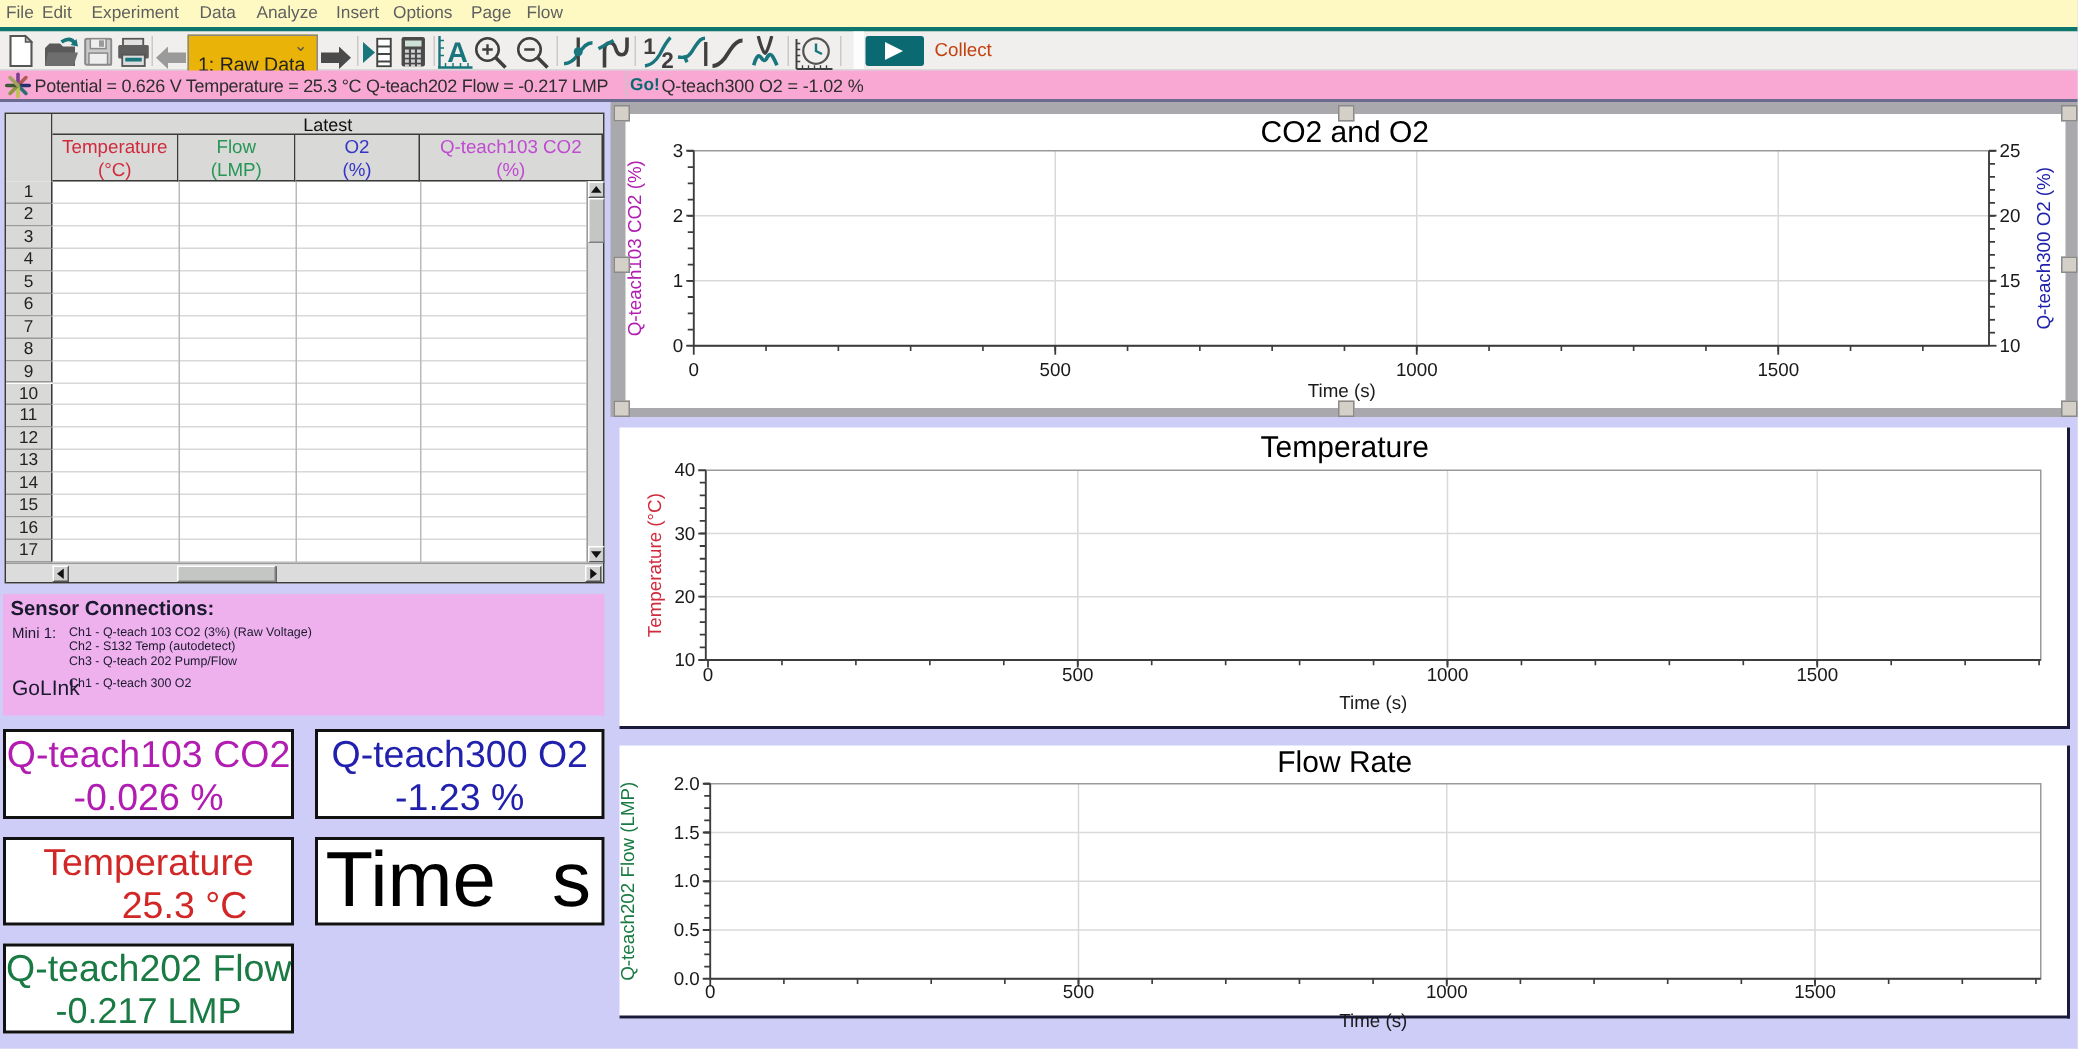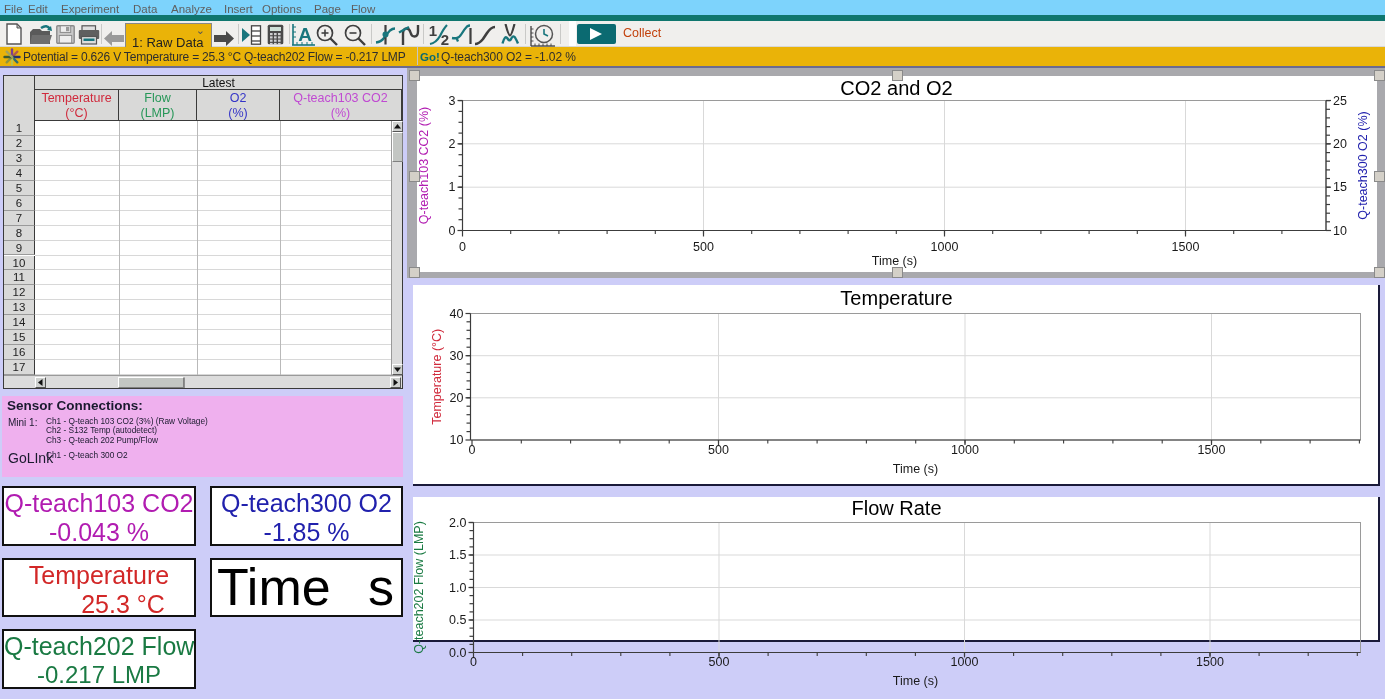--- a/index.html
+++ b/index.html
@@ -1,25 +1,25 @@
 <!DOCTYPE html>
 <html><head>
 <meta charset="utf-8">
 <style>
 * { margin:0; padding:0; box-sizing:border-box; }
 html,body { width:1385px; height:699px; overflow:hidden; font-family:"Liberation Sans", sans-serif; }
 #win { position:absolute; left:0; top:0; width:1385px; height:699px; background:#cdcdf8; }
 .abs { position:absolute; }
 
 
-#menubar { left:0; top:0; width:1385px; height:21px; background:#7dd3fc; border-bottom:6px solid #0f766e; color:#5f5f5f; font-size:11.5px; }
+#menubar { left:0; top:0; width:1385px; height:21px; background:#fef9c3; border-bottom:3px solid #0f766e; color:#5f5f5f; font-size:11.5px; }
 #menubar span { position:absolute; top:3px; }
 #toolbar { left:0; top:21px; width:1385px; height:26px; background:#f0efed; border-bottom:1px solid #d8d8d6; }
 .tsep { position:absolute; top:3px; width:1px; height:20px; background:#c9c9c7; }
-#statusbar { left:0; top:47px; width:1385px; height:21px; background:#eab308; border-bottom:2px solid #6b6b8f; font-size:12px; color:#2e2e2e; }
+#statusbar { left:0; top:47px; width:1385px; height:21px; background:#f9a8d4; border-bottom:2px solid #6b6b8f; font-size:12px; color:#2e2e2e; }
 
 
 #dtable { left:3px; top:75px; width:400px; height:314px; background:#fff; border:1px solid #3a3a3a; }
 .rownum { position:absolute; left:0; width:31px; text-align:center; font-size:11.5px; color:#222; background:#d9d9d8; }
 
 
 #pinkp { left:2px; top:396px; width:401px; height:81px; background:#efb0ee; color:#1a1a2e; }
 
 
 .meter { position:absolute; background:#fff; border:2px solid #111; text-align:center; white-space:nowrap; overflow:visible; }
@@ -273,25 +273,25 @@
   <div id="pinkp" class="abs">
     <div class="abs" style="left:5px;top:2px;font-size:13.5px;font-weight:bold;">Sensor Connections:</div>
     <div class="abs" style="left:6px;top:21px;font-size:10px;">Mini 1:</div>
     <div class="abs" style="left:44px;top:21px;font-size:8.3px;line-height:9.3px;">Ch1 - Q-teach 103 CO2 (3%) (Raw Voltage)<br>Ch2 - S132 Temp (autodetect)<br>Ch3 - Q-teach 202 Pump/Flow</div>
     <div class="abs" style="left:6px;top:54px;font-size:14px;">GoLInk</div>
     <div class="abs" style="left:44px;top:54px;font-size:8.3px;">Ch1 - Q-teach 300 O2</div>
   </div>
 
   <div class="meter" style="left:2px;top:486px;width:194px;height:60px;color:#b11cb1;">
     <div style="font-size:25px;margin-top:1px;">Q-teach103 CO2</div>
-    <div style="font-size:25px;margin-top:0px;">-0.043 %</div>
+    <div style="font-size:25px;margin-top:0px;">-0.026 %</div>
   </div>
   <div class="meter" style="left:210px;top:486px;width:193px;height:60px;color:#2121ad;">
     <div style="font-size:25px;margin-top:1px;">Q-teach300 O2</div>
-    <div style="font-size:25px;margin-top:0px;">-1.85 %</div>
+    <div style="font-size:25px;margin-top:0px;">-1.23 %</div>
   </div>
   <div class="meter" style="left:2px;top:558px;width:194px;height:59px;color:#d22727;">
     <div style="font-size:25px;margin-top:1px;">Temperature</div>
     <div style="font-size:25px;margin-top:0px;margin-left:48px;">25.3 °C</div>
   </div>
   <div class="meter" style="left:210px;top:558px;width:193px;height:59px;color:#000;">
     <span class="abs" style="left:5px;top:-3px;font-size:52px;">Time</span>
     <span class="abs" style="right:7px;top:-3px;font-size:52px;">s</span>
   </div>
   <div class="meter" style="left:2px;top:629px;width:194px;height:60px;color:#1a7a43;">
@@ -455,21 +455,21 @@
 <line x1="57" y1="61.7" x2="53" y2="61.7" stroke="#3c3c3c" stroke-width="1.2"></line>
 <line x1="57" y1="53.2" x2="53" y2="53.2" stroke="#3c3c3c" stroke-width="1.2"></line>
 <line x1="57" y1="44.8" x2="53" y2="44.8" stroke="#3c3c3c" stroke-width="1.2"></line>
 <line x1="57" y1="36.3" x2="53" y2="36.3" stroke="#3c3c3c" stroke-width="1.2"></line>
 <text x="27" y="91.25" font-size="12.5" fill="#d02a3c" text-anchor="middle" transform="rotate(-90 27 91.25)">Temperature (°C)</text>
 <text x="502" y="187" font-size="12.5" fill="#1a1a1a" text-anchor="middle">Time (s)</text>
 </g>
       </svg>
     </div>
 
-  <div class="gwhite" id="g3" style="left:413px;top:497px;width:967px;height:145px;border-right:2px solid #1a1a3a;border-bottom:2px solid #1a1a3a;">
+  <div class="gwhite" id="g3" style="left:413px;top:497px;width:967px;height:182px;border-right:2px solid #1a1a3a;border-bottom:2px solid #1a1a3a;">
       <svg width="966" height="200" viewBox="0 0 966 200" style="position:absolute;left:0;top:0">
 <g transform="translate(0.5,0.5)">
 <text x="483" y="17" font-size="20" fill="#000" text-anchor="middle">Flow Rate</text>
 <line x1="305.5" y1="25" x2="305.5" y2="155" stroke="#d9d9d9" stroke-width="1"></line>
 <line x1="551" y1="25" x2="551" y2="155" stroke="#d9d9d9" stroke-width="1"></line>
 <line x1="796.5" y1="25" x2="796.5" y2="155" stroke="#d9d9d9" stroke-width="1"></line>
 <line x1="60" y1="122.5" x2="947" y2="122.5" stroke="#d9d9d9" stroke-width="1"></line>
 <line x1="60" y1="90" x2="947" y2="90" stroke="#d9d9d9" stroke-width="1"></line>
 <line x1="60" y1="57.5" x2="947" y2="57.5" stroke="#d9d9d9" stroke-width="1"></line>
 <rect x="60" y="25" width="887" height="130" fill="none" stroke="#9a9a9a" stroke-width="1"></rect>

